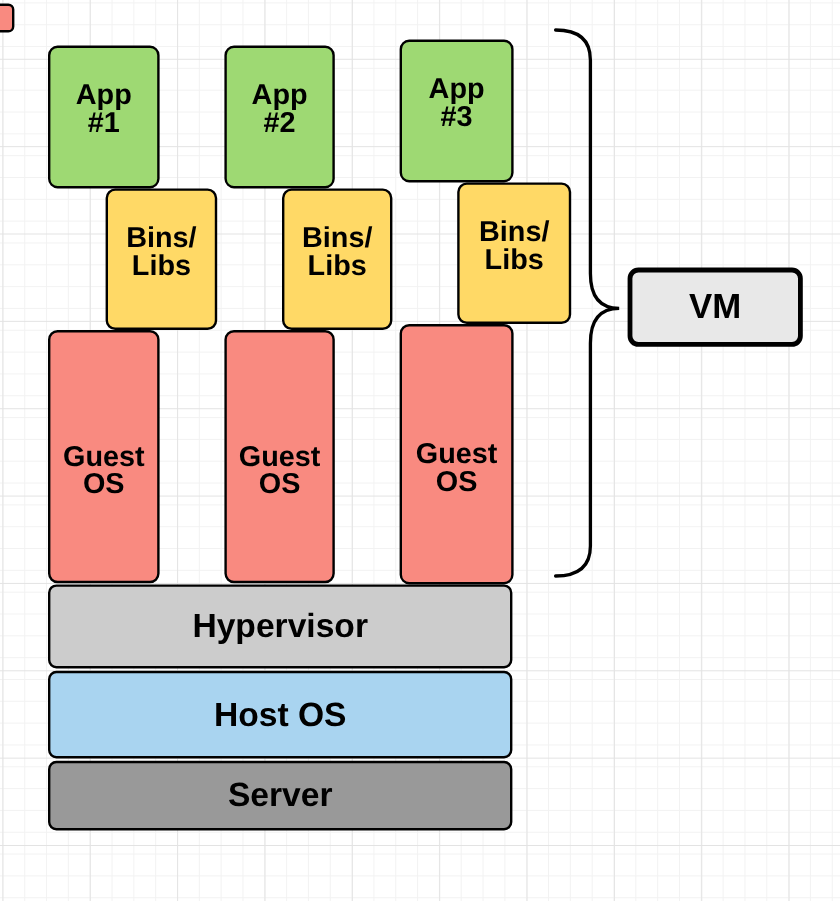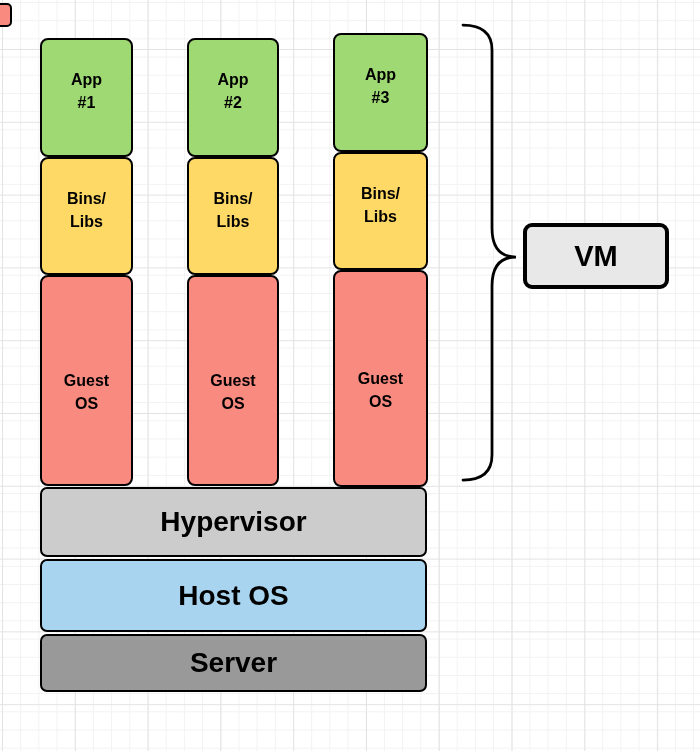--- a/index.html
+++ b/index.html
@@ -30,24 +30,24 @@
     justify-content: center;
     text-align: center;
     font-weight: bold;
     color: #000;
     white-space: pre-line;
   }
 
   .column { position: absolute; display: flex; flex-direction: column; }
   .column .shape { position: relative; width: 100%; }
 
-  .seg-label { font-size: 16px; line-height: 23px; }
+  .seg-label { font-size: 24px; line-height: 23px; }
 
   .seg-app   { height: 119px; padding-bottom: 14px; }
-  .seg-bins  { height: 118px; padding-bottom: 12px; }
+  .seg-bins  { height: 118px; padding-bottom: 12px; margin-left: 48px; }
   .seg-guest { height: 211px; align-items: center; padding-top: 22px; }
   .col-3 .seg-guest { height: 217px; }
 
   .layer { font-size: 28px; line-height: 30px; left: 40px; width: 387px; border-radius: 7px; }
 
   .vm-box {
     left: 523px; top: 223px; width: 146px; height: 66px;
     border-width: 4px; border-radius: 9px;
     font-size: 29px;
   }

